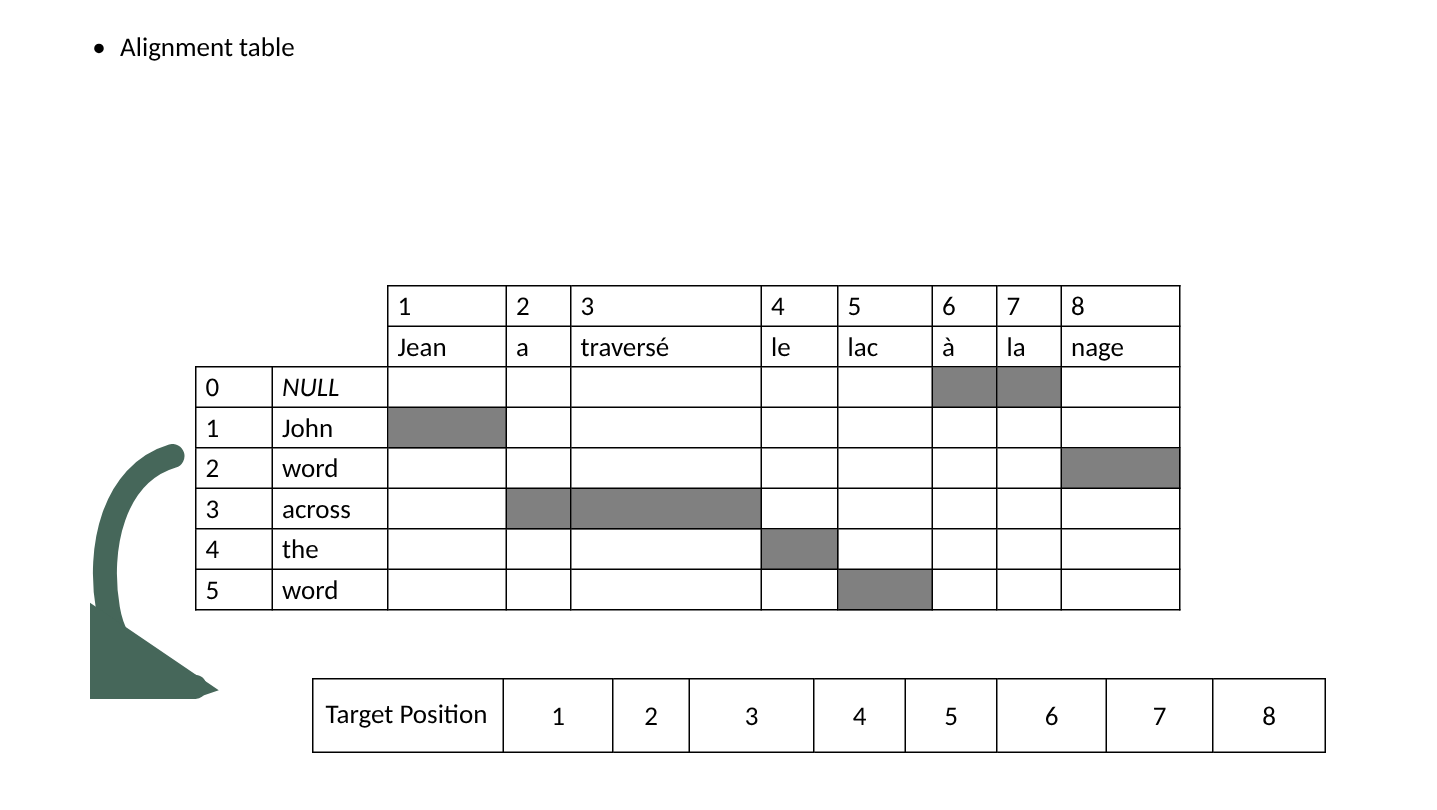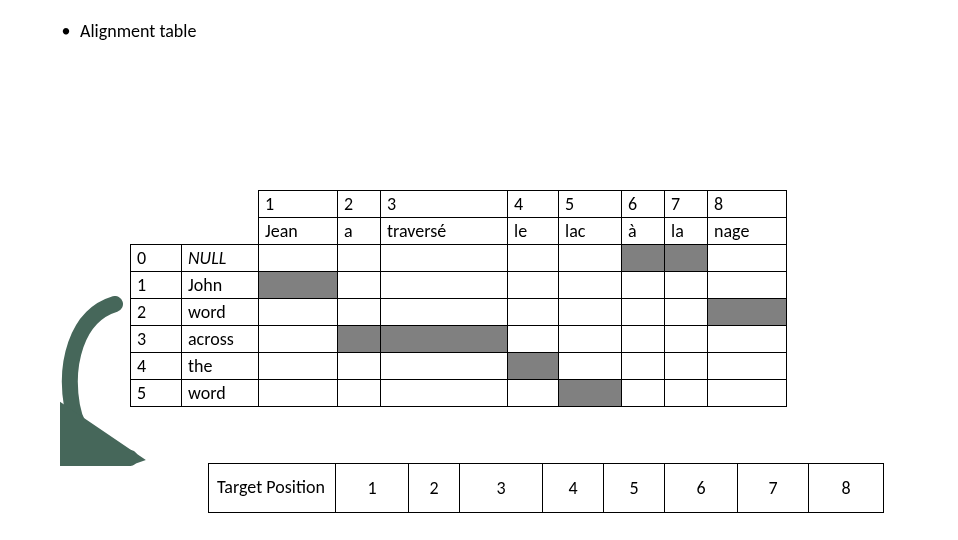--- a/index.html
+++ b/index.html
@@ -69,21 +69,21 @@
   .align-table .c7 { width: 36px; padding-left:6px;}
   .align-table .c8 { width: 72px; padding-left:6px;}
   .align-table .noborder { border: none !important; }
   .align-table .shaded { background: #808080; }
   .align-table em.null { font-style: italic; }
 
   
   .pos-wrap {
     position: absolute;
     left: 180px;
-    top: 443px;
+    top: 432px;
     padding-left: 28px;
   }
   .pos-table {
     border-collapse: collapse;
   }
   .pos-table td {
     border: 1px solid #000;
     font-size: 18px;
     height: 44px;
     text-align: center;

